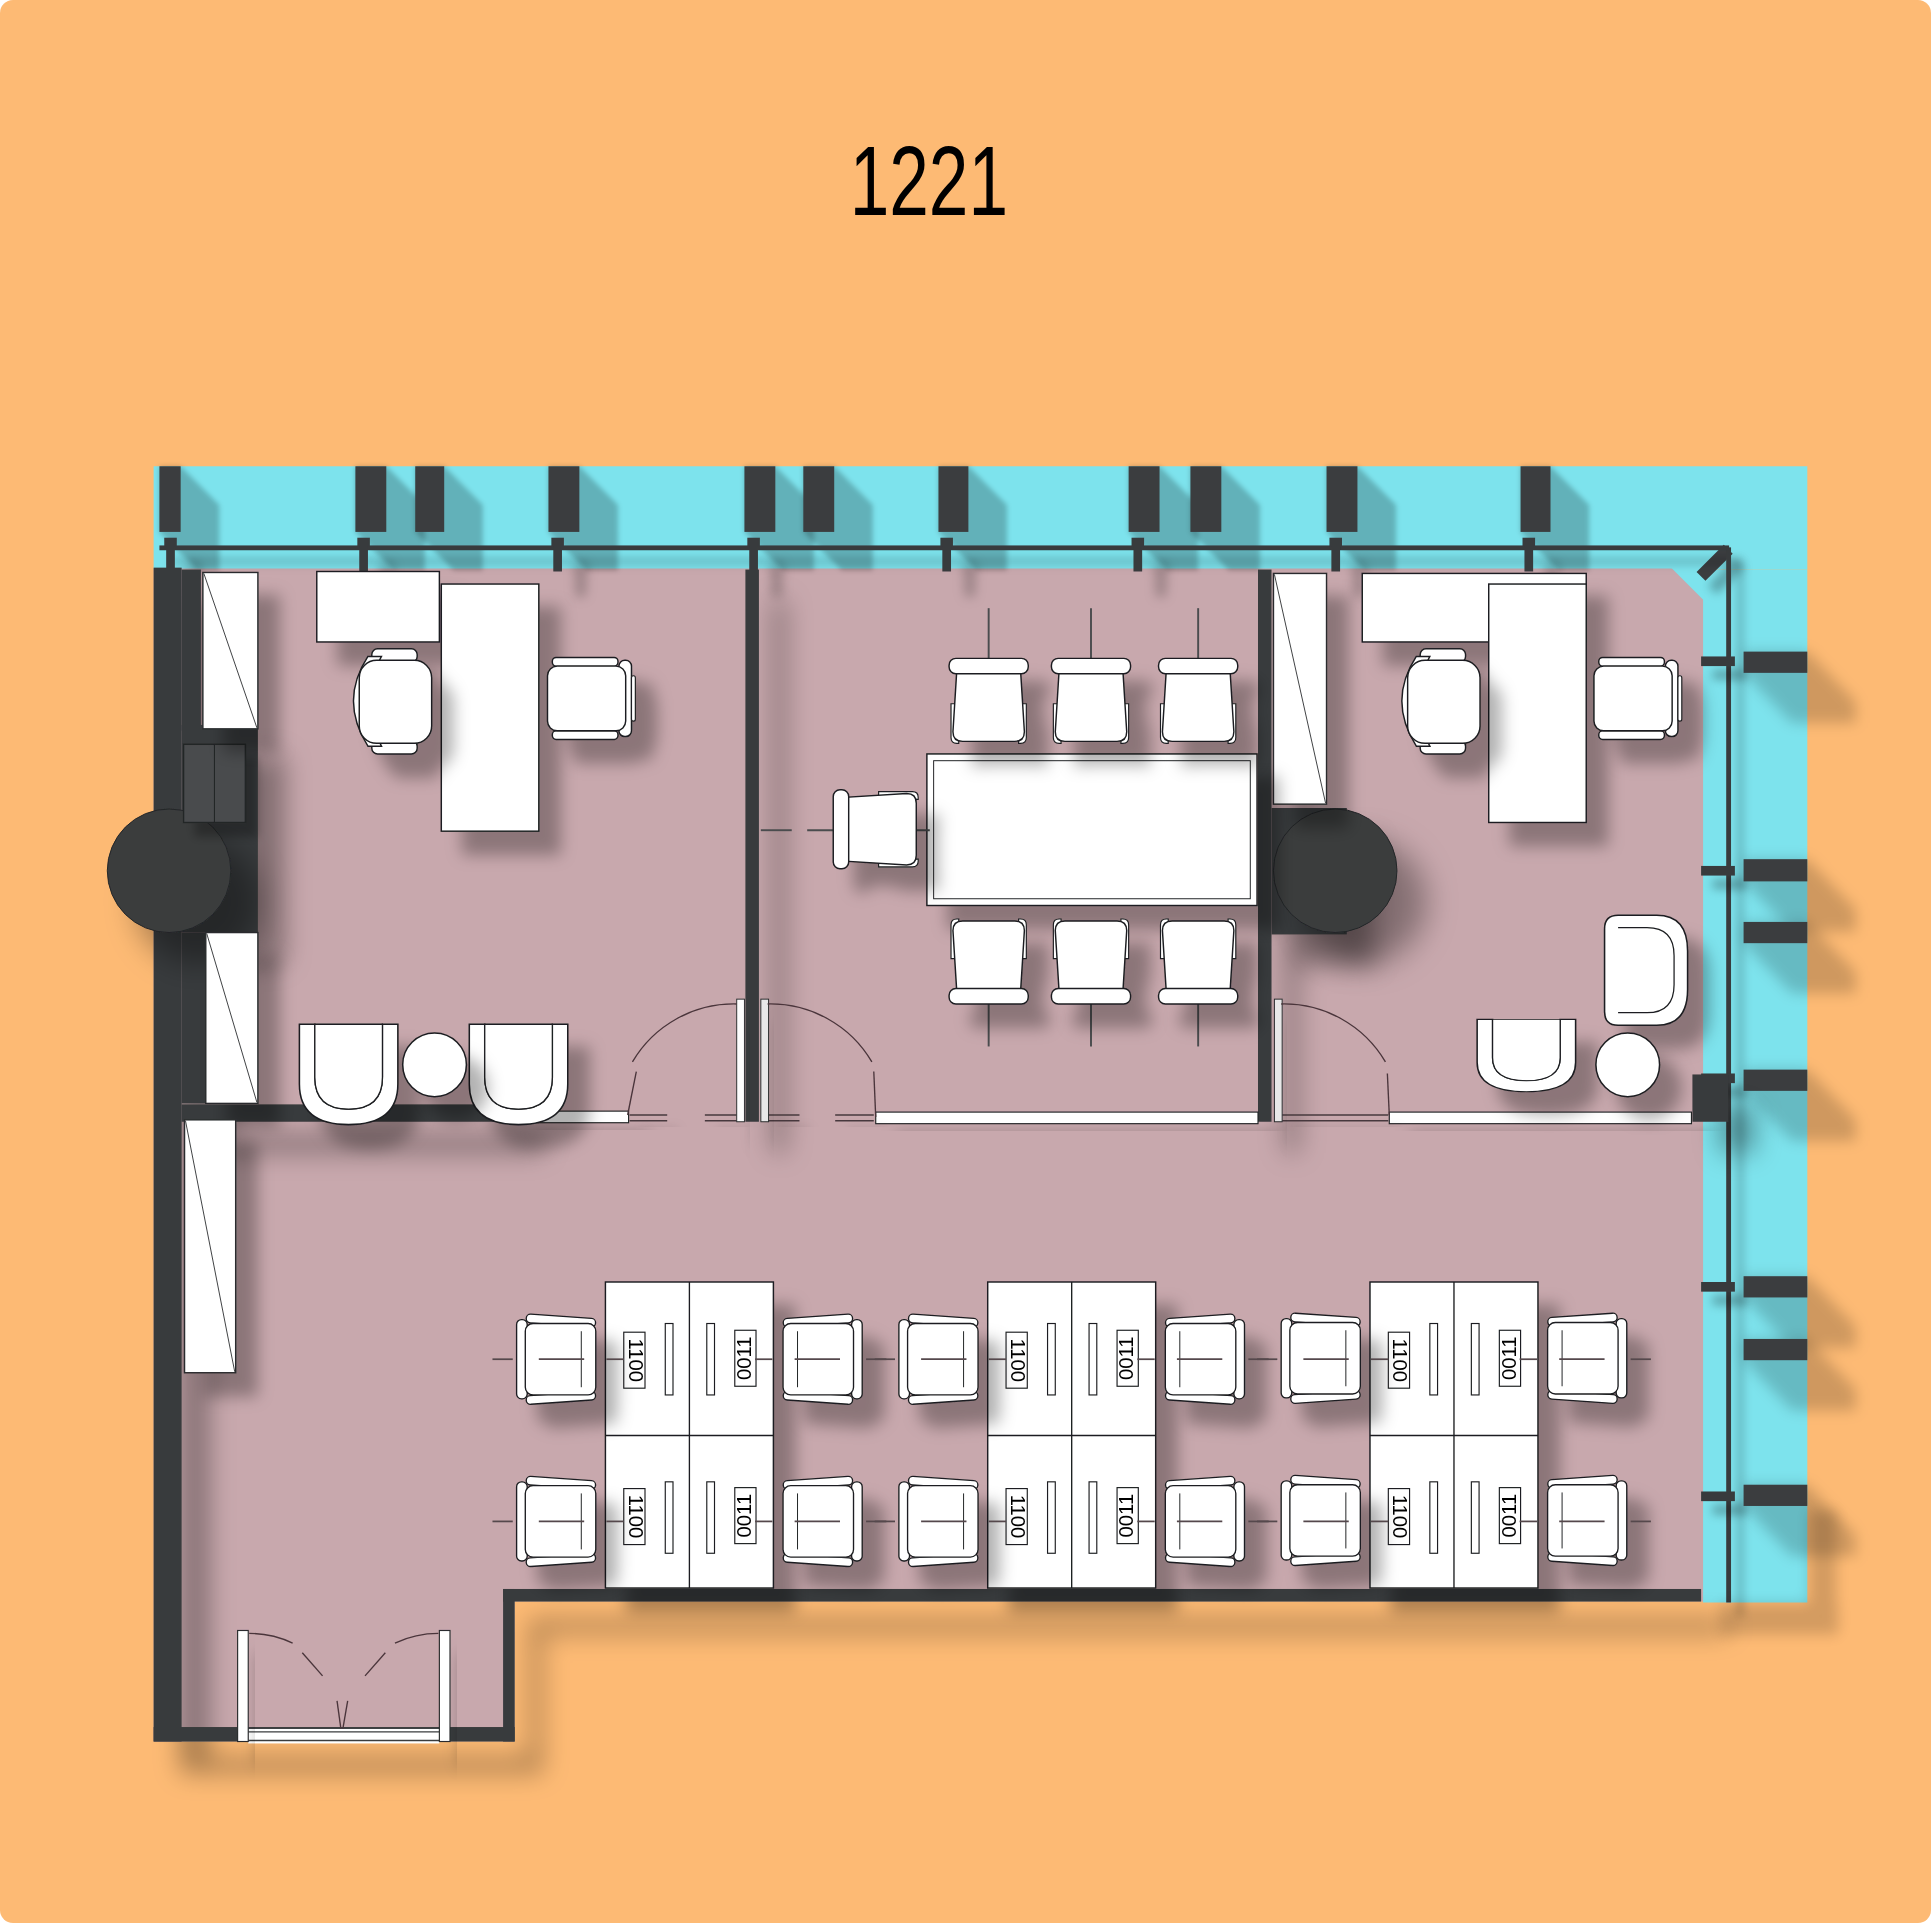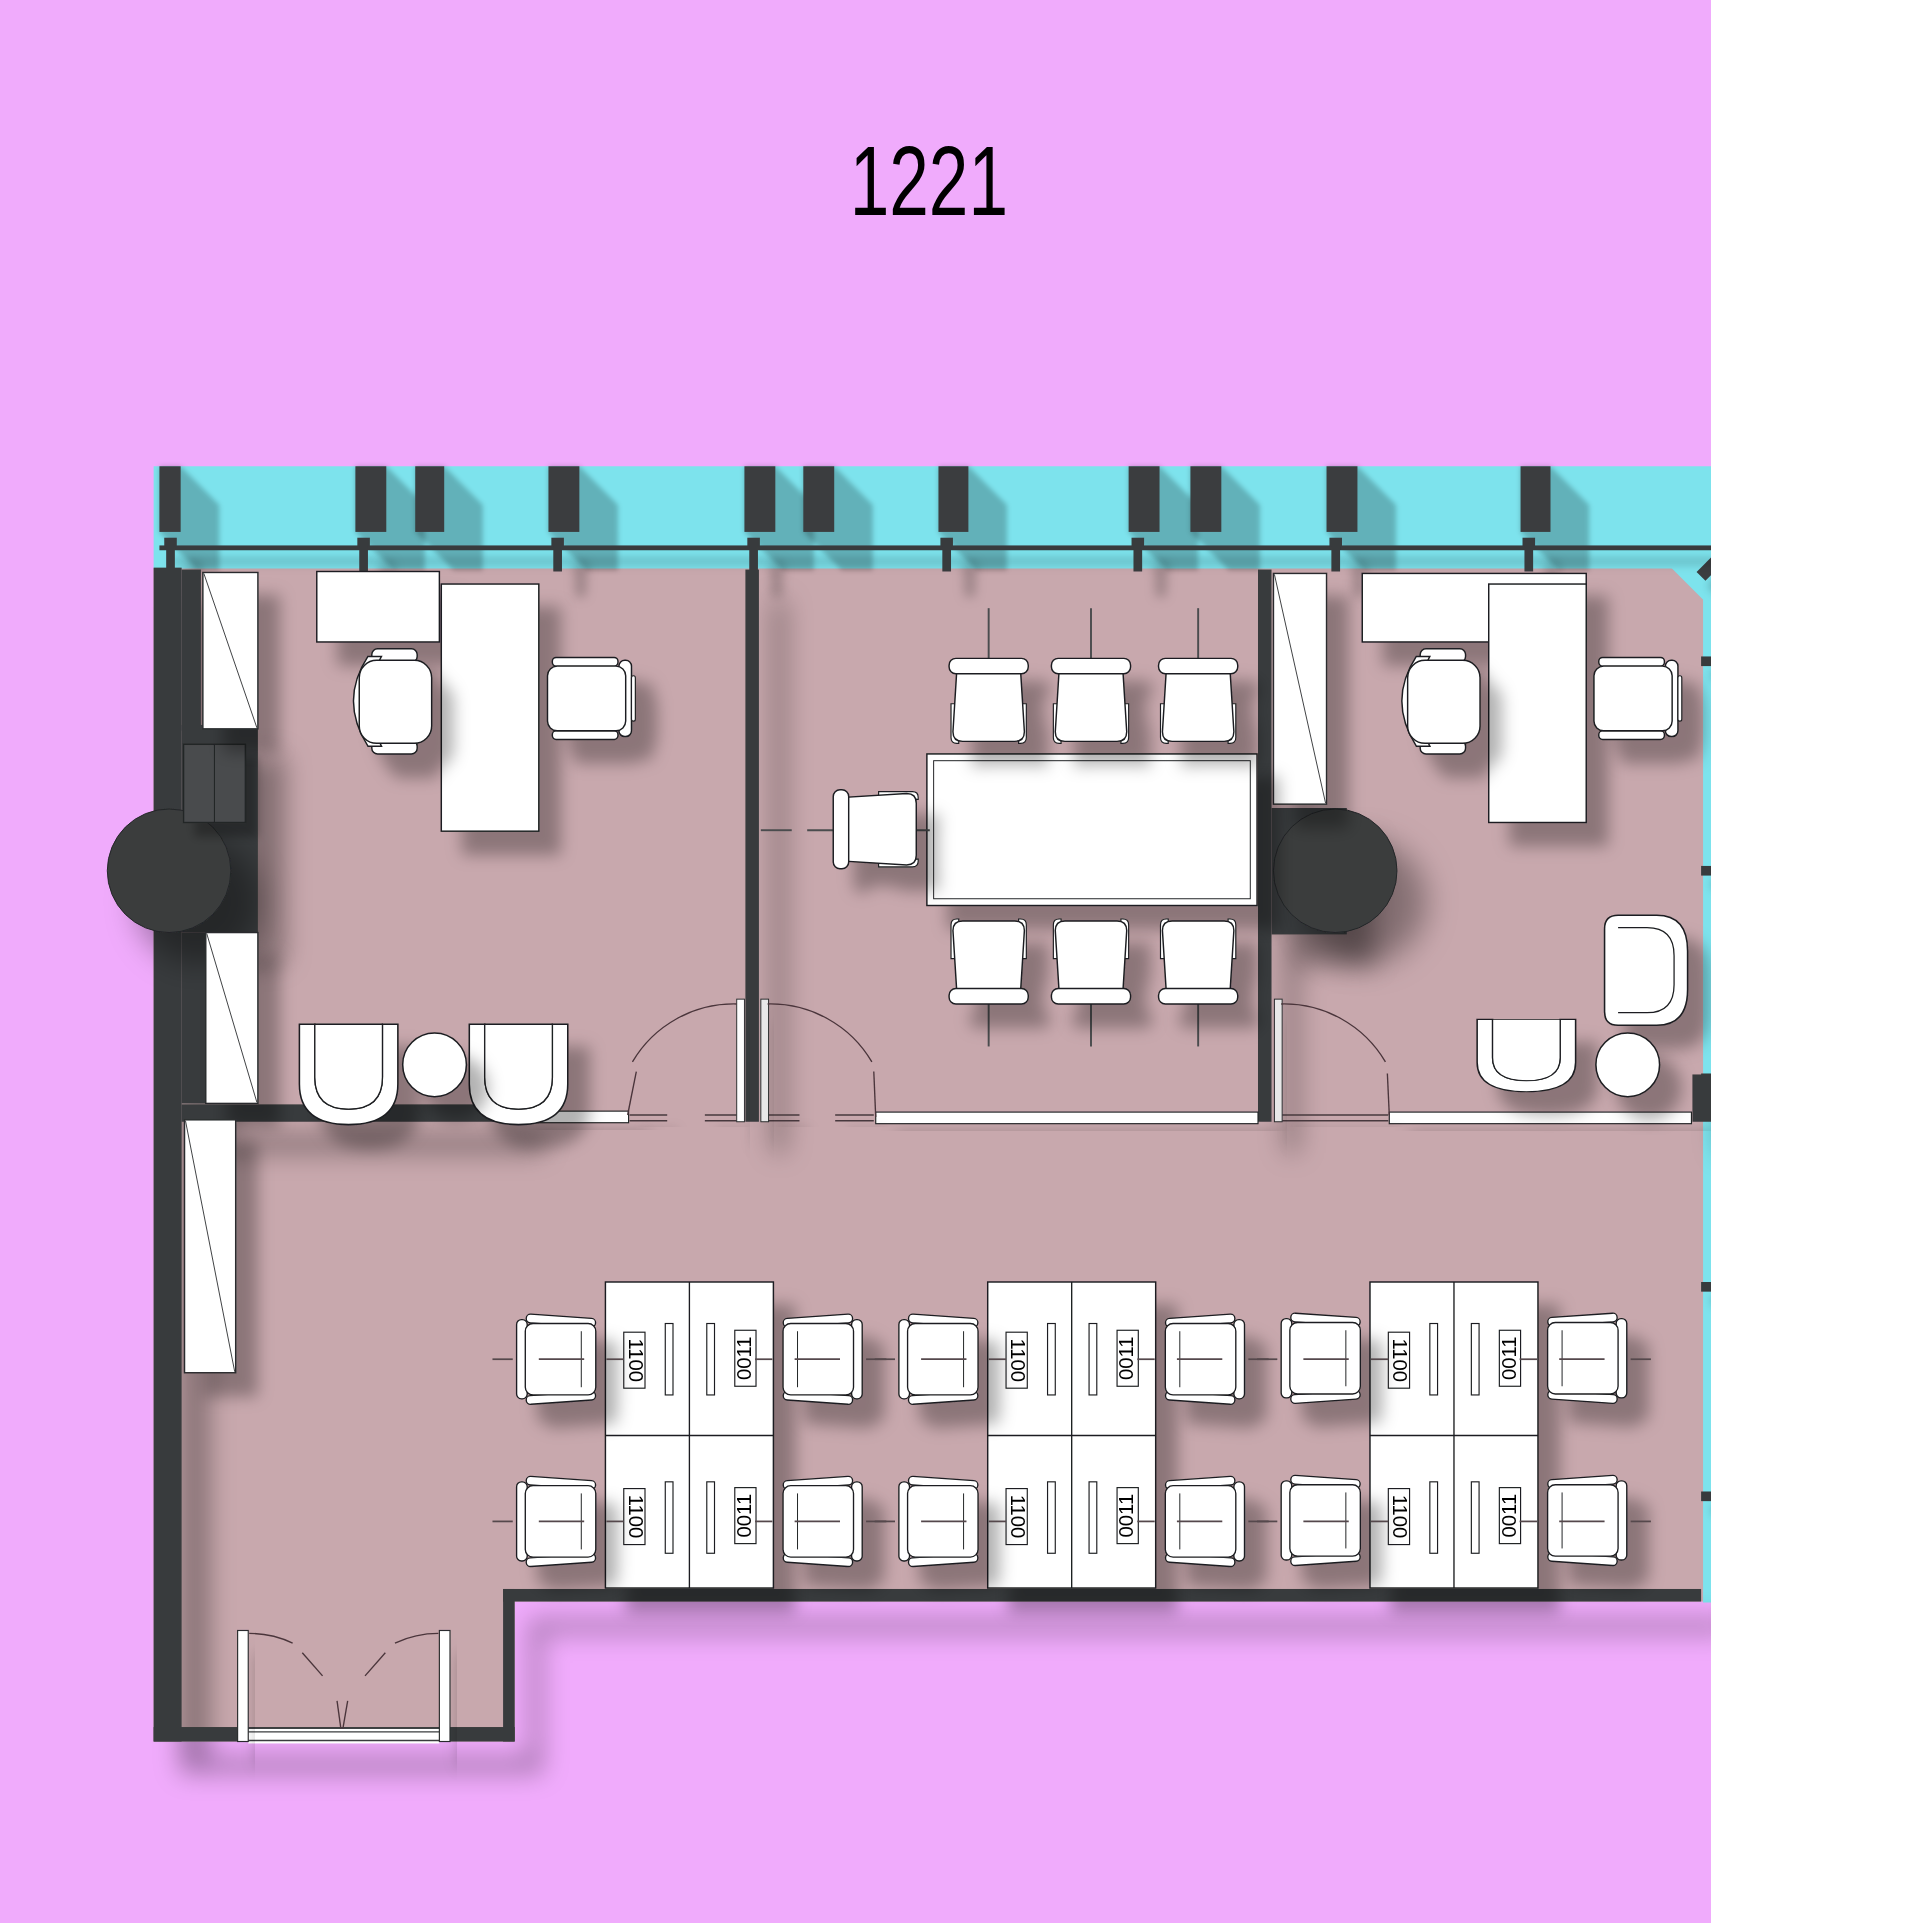--- a/index.html
+++ b/index.html
@@ -1,16 +1,16 @@
 <!DOCTYPE html>
 <html><head>
 <meta charset="utf-8">
 <style>
   html,body{margin:0;padding:0;background:#ffffff;}
-  #page{position:relative;width:1711px;height:1923px;background:#f0abfc;overflow:hidden;}
+  #page{position:relative;width:1931px;height:1923px;background:#fdba74;overflow:hidden;border-radius:13px;}
   svg{display:block;}
   text{font-family:"Liberation Sans", sans-serif;}
 </style>
 </head>
 <body>
 <div id="page">
 <svg width="1931" height="1923" viewBox="0 0 2000 1992">
 <defs>
   <filter id="fsFin" x="-60%" y="-60%" width="260%" height="260%">
     <feDropShadow dx="42" dy="42" stdDeviation="4.5" flood-color="#000000" flood-opacity="0.30"></feDropShadow>

